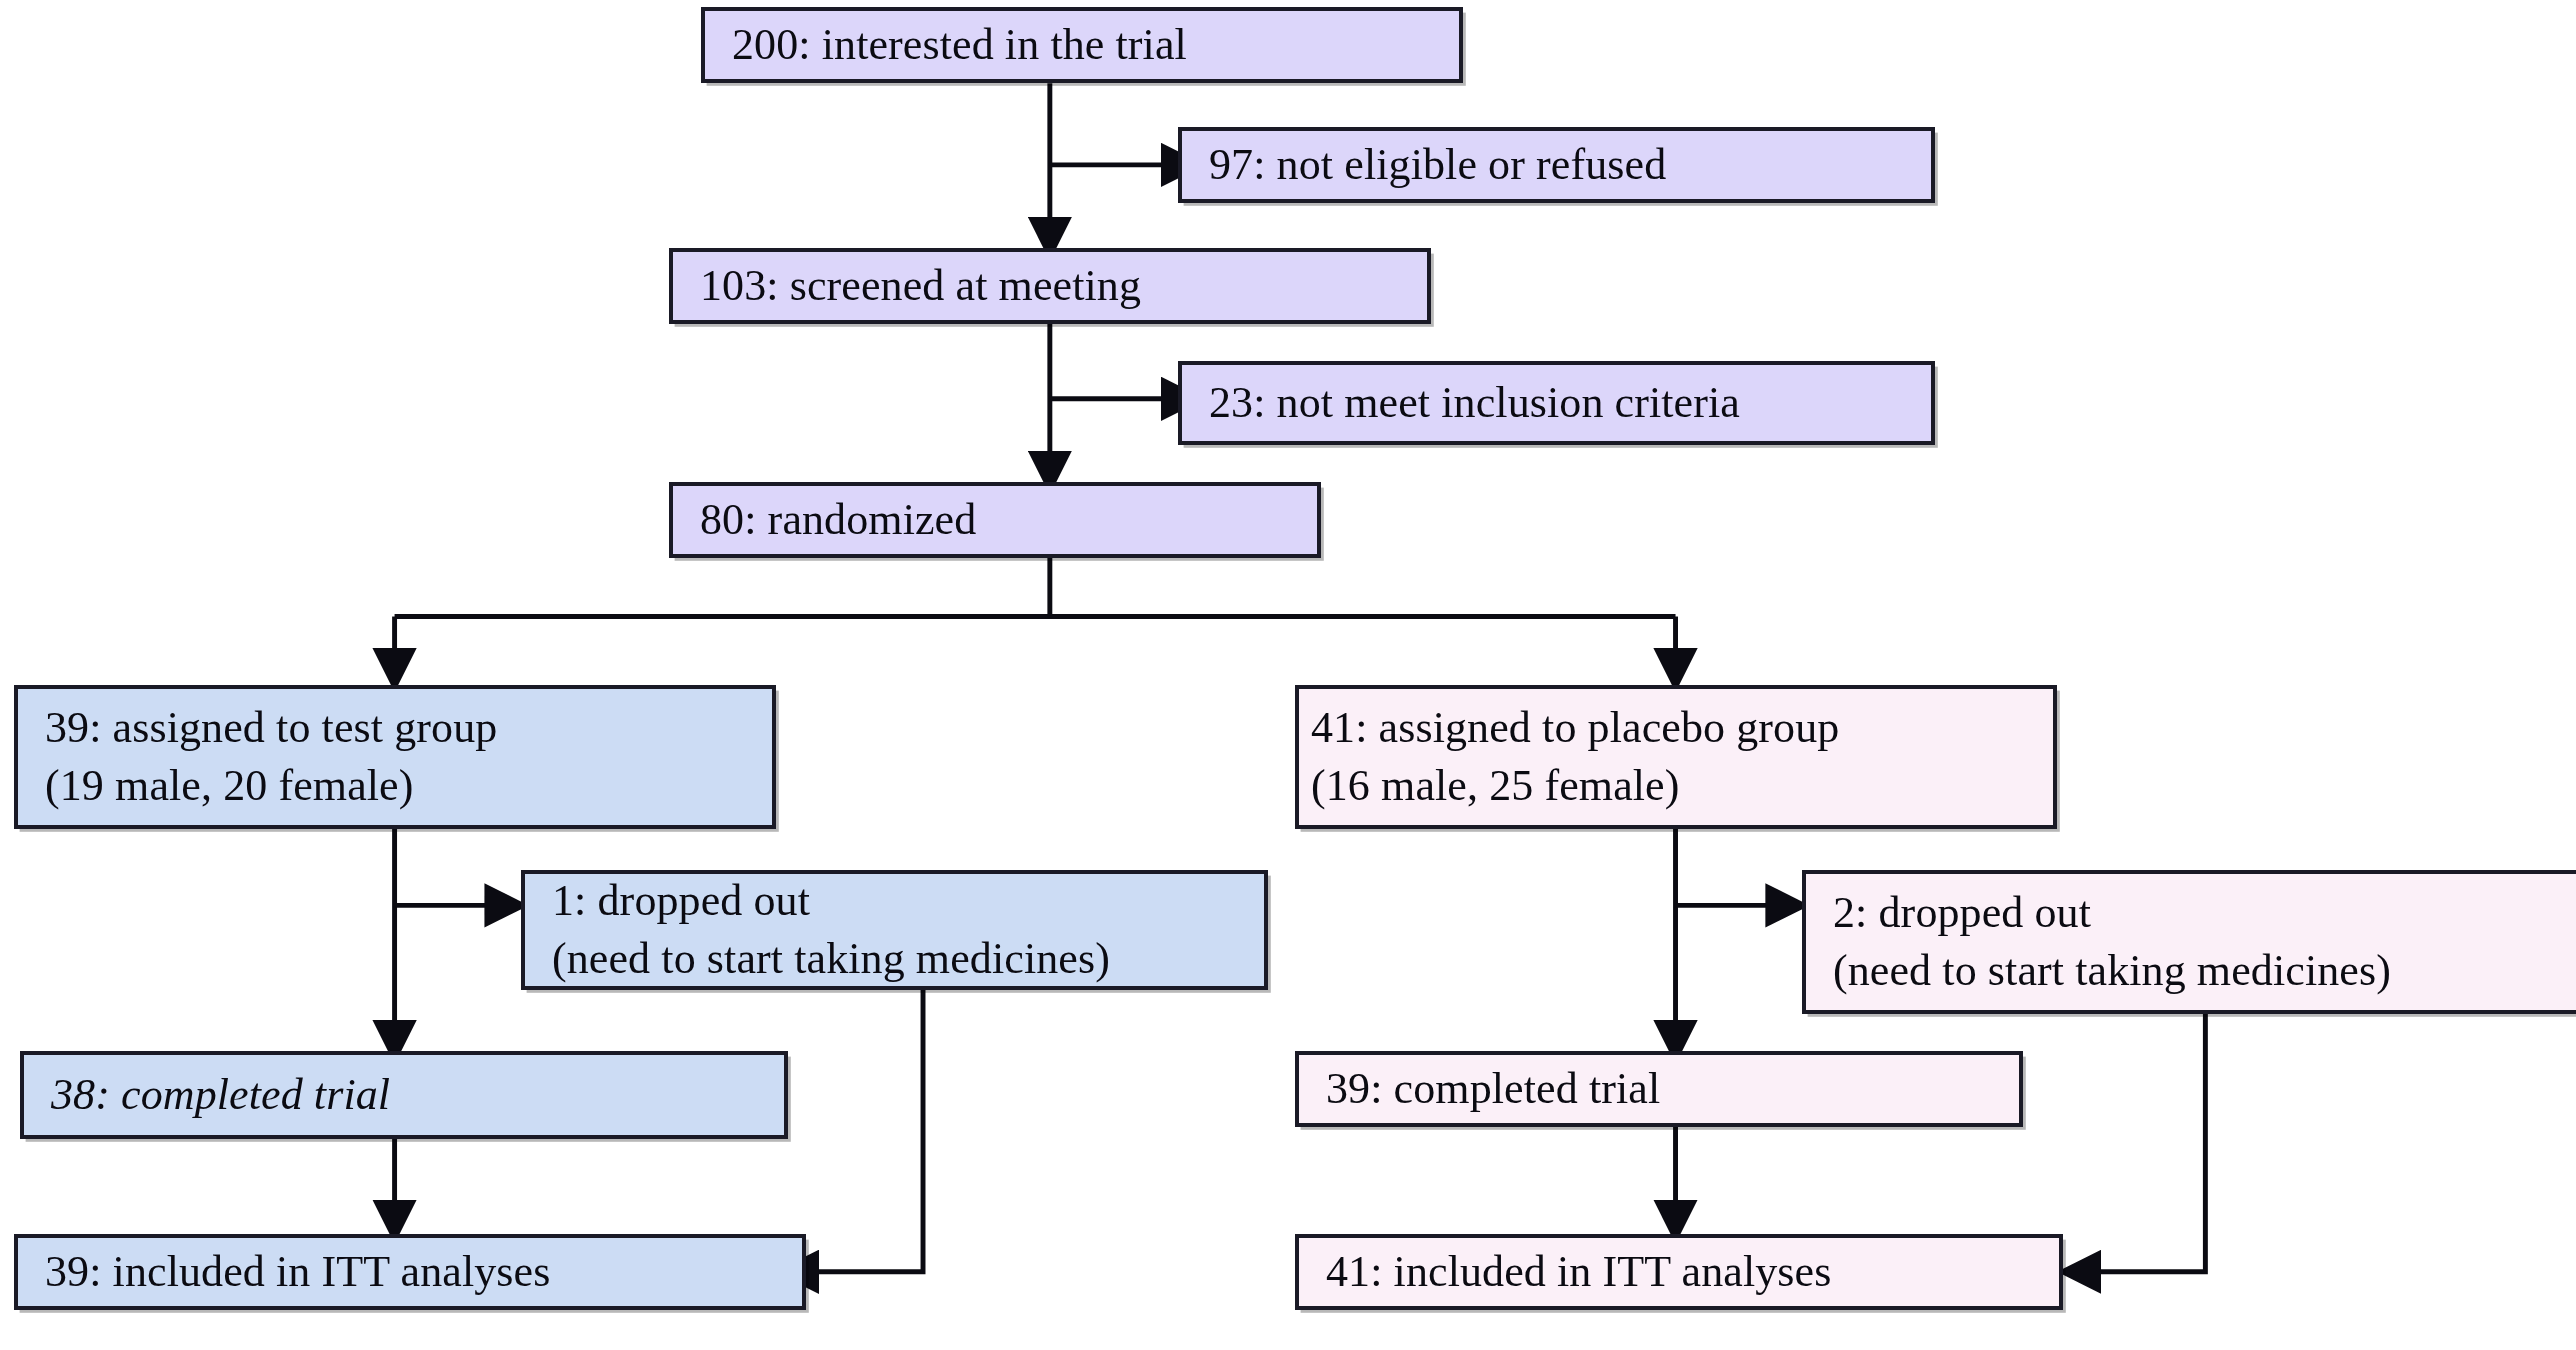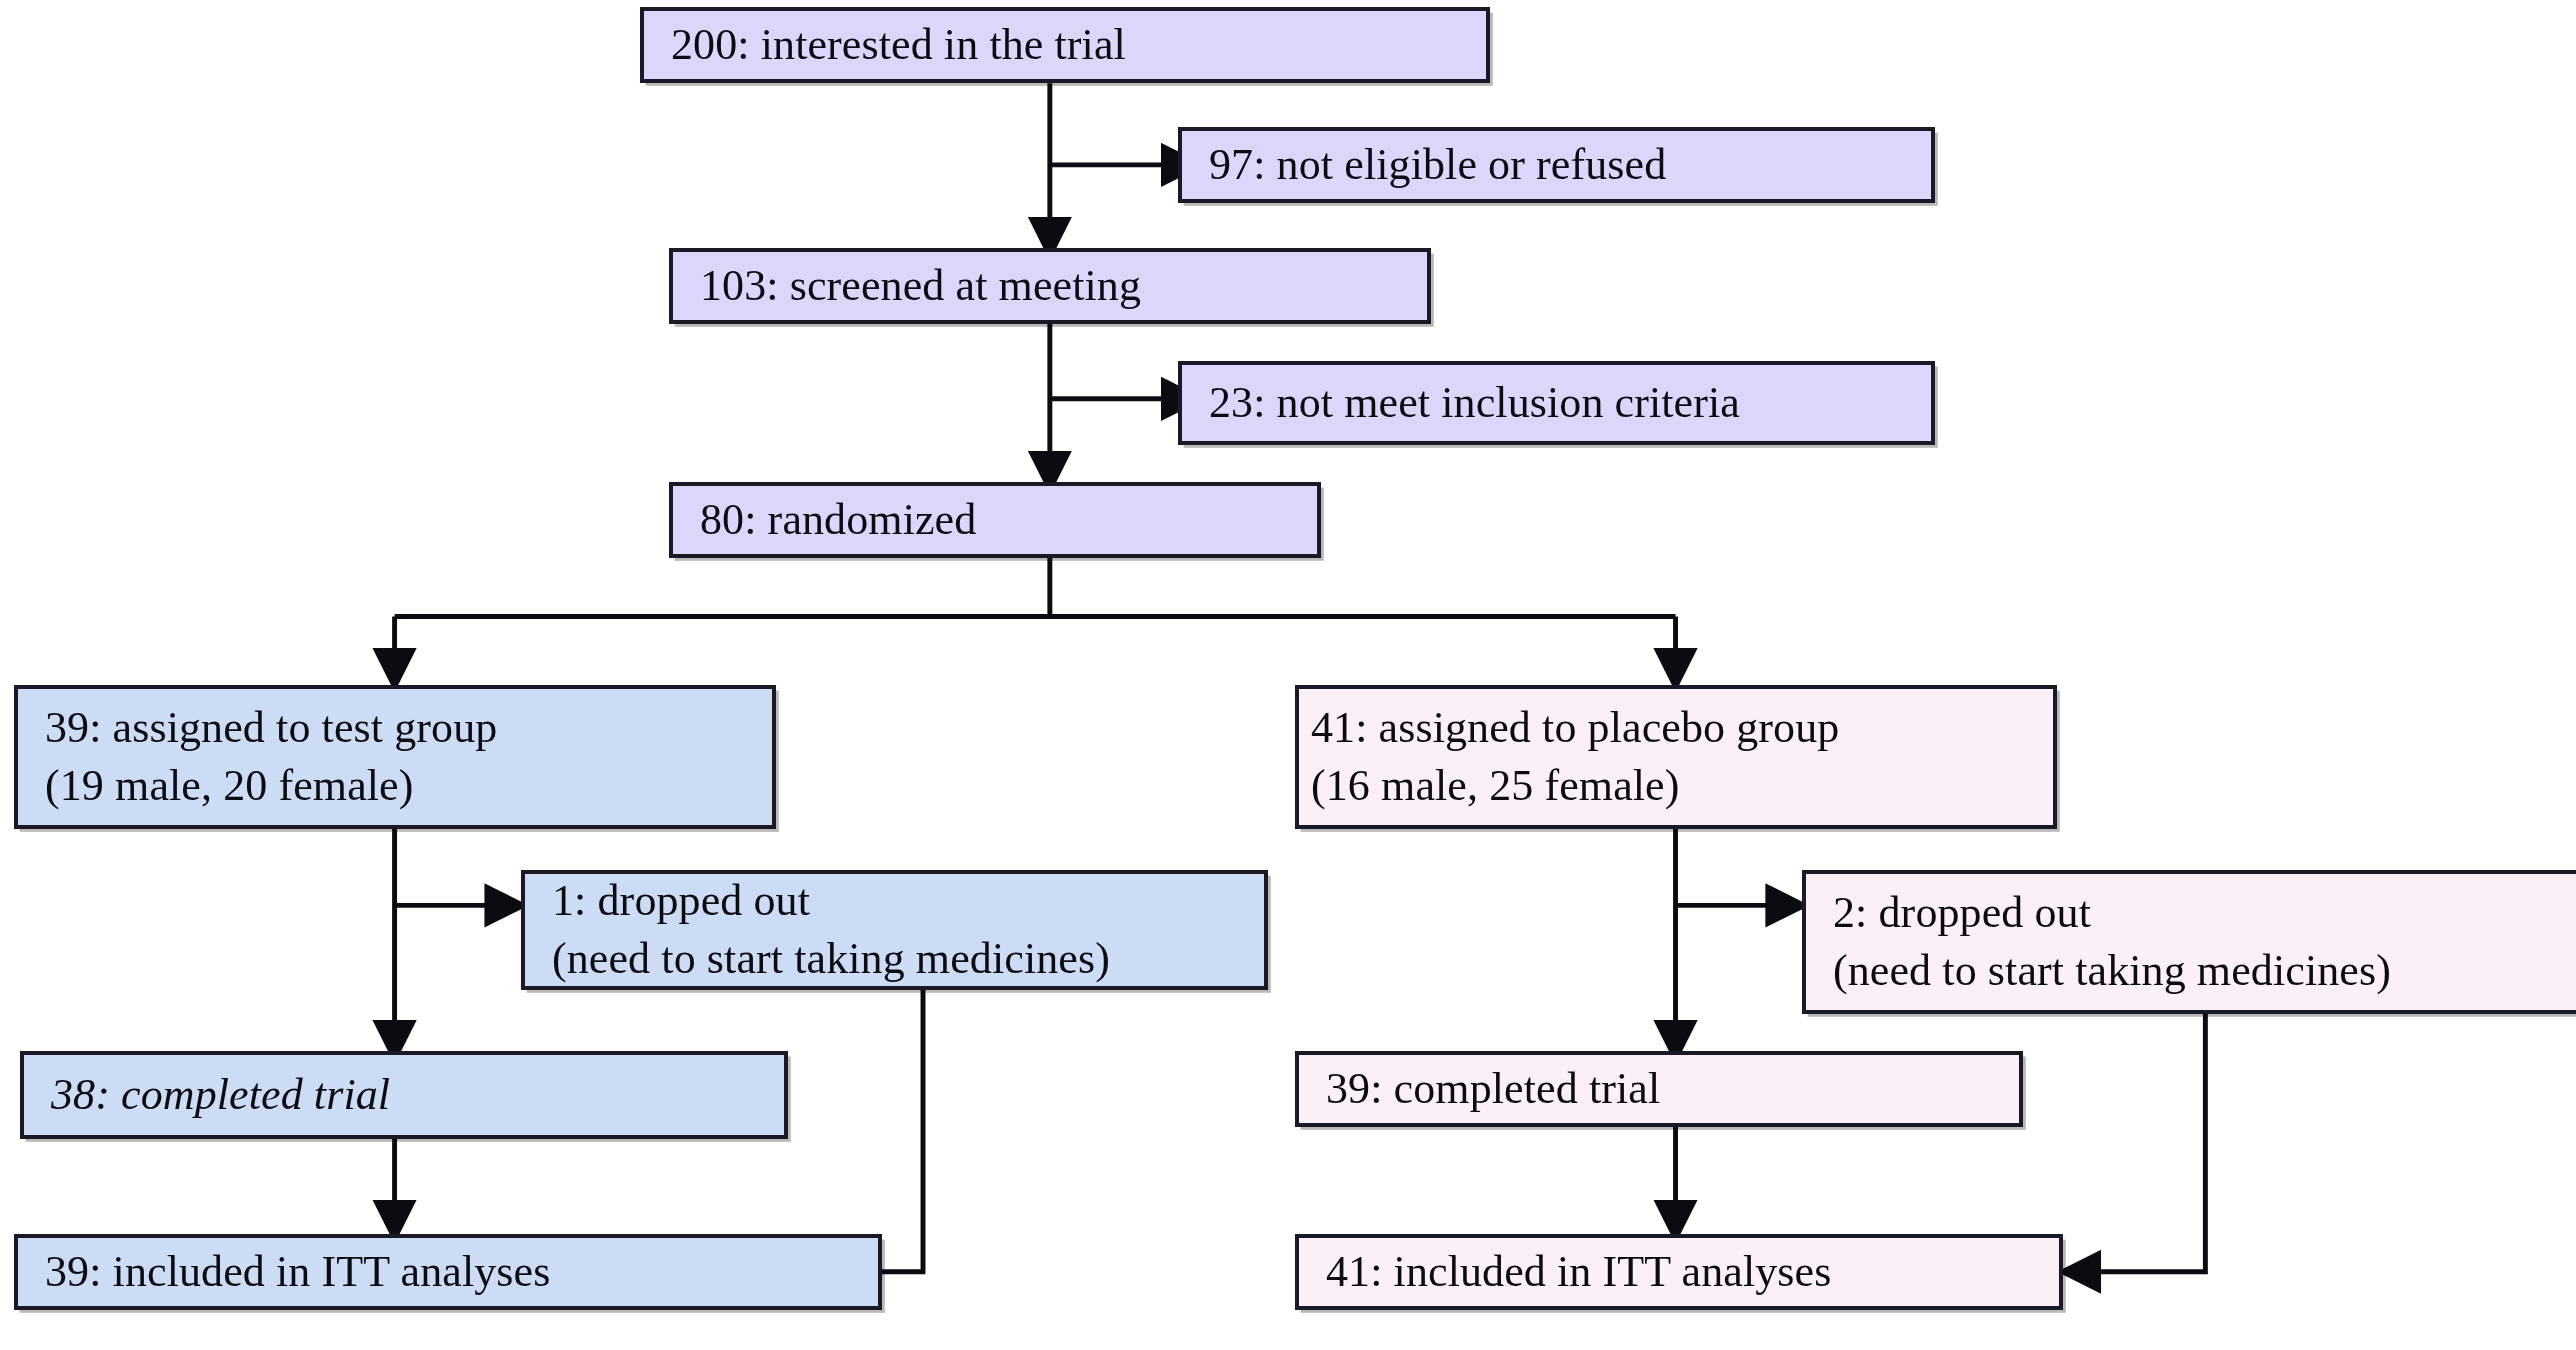--- a/index.html
+++ b/index.html
@@ -79,21 +79,21 @@
       <path d="M 560 1596 L 560 1755" marker-end="url(#arrow)"></path>
       <path d="M 1310 1393 L 1310 1805 L 1110 1805" marker-end="url(#arrow)"></path>
 
       <path d="M 2378 1175 L 2378 1500" marker-end="url(#arrow)"></path>
       <path d="M 2378 1285 L 2558 1285" marker-end="url(#arrow)"></path>
       <path d="M 2378 1596 L 2378 1755" marker-end="url(#arrow)"></path>
       <path d="M 3130 1393 L 3130 1805 L 2930 1805" marker-end="url(#arrow)"></path>
     </g>
   </svg>
 
-  <div class="node n-lavender" style="left:640px; top:7px; width:850px; height:76px;">
+  <div class="node n-lavender" style="left:701px; top:7px; width:762px; height:76px;">
     <span class="line">200: interested in the trial</span>
   </div>
 
   <div class="node n-lavender" style="left:1178px; top:127px; width:757px; height:76px;">
     <span class="line">97: not eligible or refused</span>
   </div>
 
   <div class="node n-lavender" style="left:669px; top:248px; width:762px; height:76px;">
     <span class="line">103: screened at meeting</span>
   </div>
@@ -113,21 +113,21 @@
 
   <div class="node n-blue" style="left:521px; top:870px; width:747px; height:120px;">
     <span class="line">1: dropped out</span>
     <span class="line">(need to start taking medicines)</span>
   </div>
 
   <div class="node n-blue" style="left:20px; top:1051px; width:768px; height:88px;font-style:italic;">
     <span class="line">38: completed trial</span>
   </div>
 
-  <div class="node n-blue" style="left:14px; top:1234px; width:868px; height:76px;text-align:right;">
+  <div class="node n-blue" style="left:14px; top:1234px; width:792px; height:76px;text-align:right;">
     <span class="line">39: included in ITT analyses</span>
   </div>
 
   <div class="node n-pink" style="left:1295px; top:685px; width:762px; height:144px;padding-left:12px;">
     <span class="line">41: assigned to placebo group</span>
     <span class="line">(16 male, 25 female)</span>
   </div>
 
   <div class="node n-pink" style="left:1802px; top:870px; width:782px; height:144px;">
     <span class="line">2: dropped out</span>

